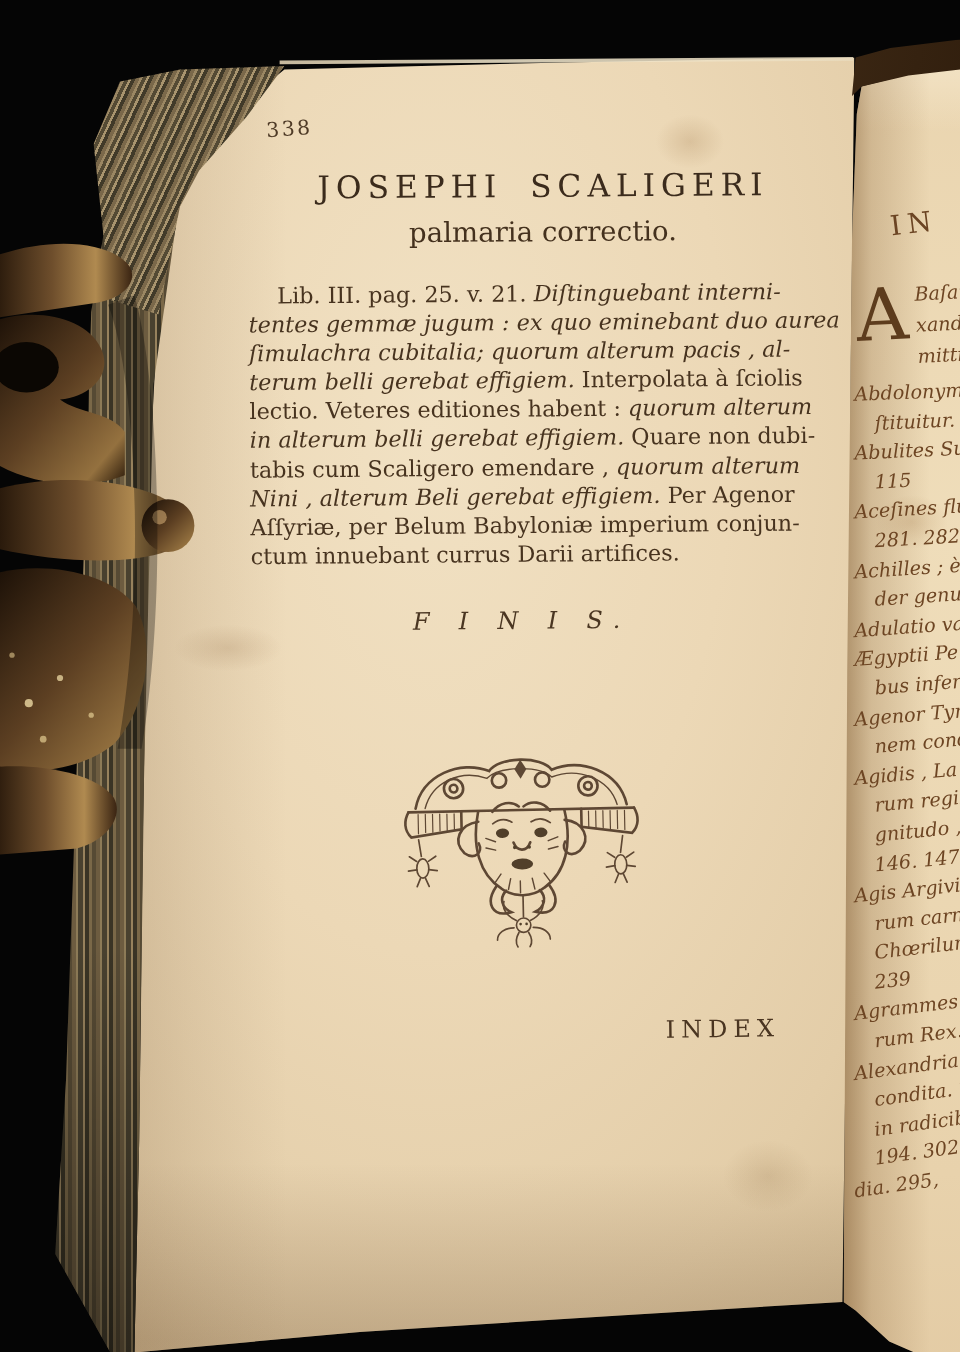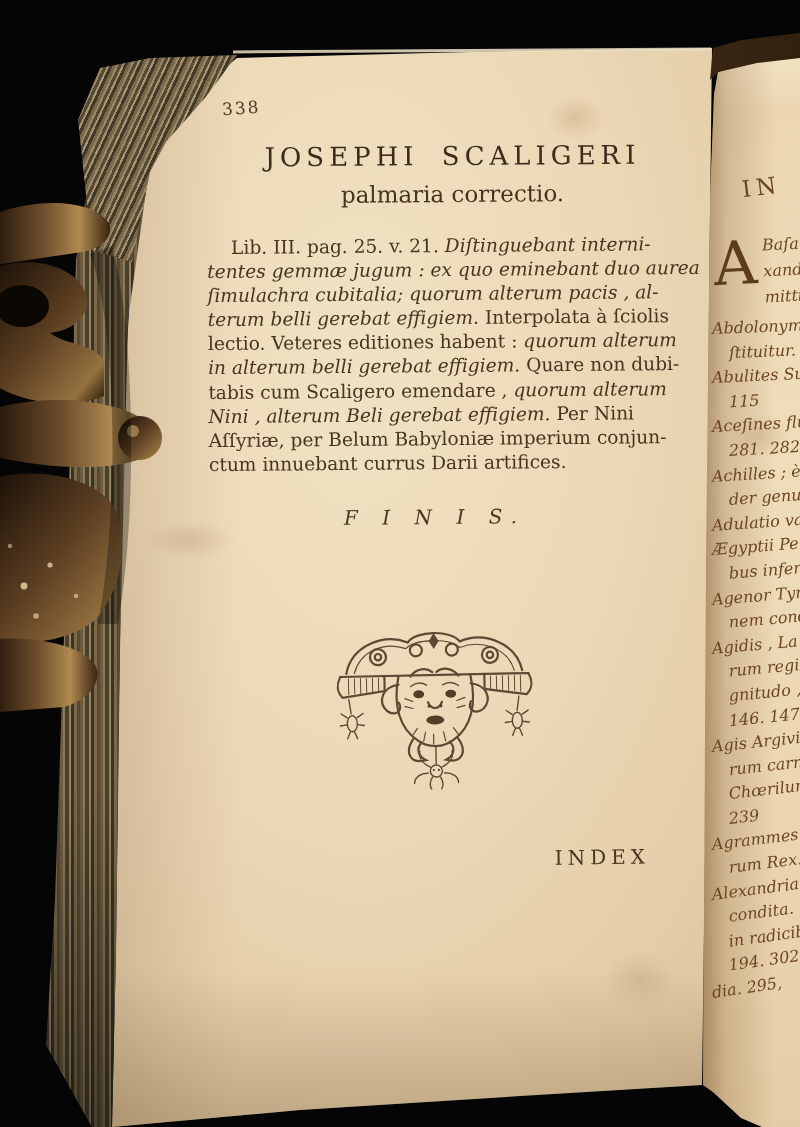--- a/index.html
+++ b/index.html
@@ -136,21 +136,21 @@
   <div class="page-title">JOSEPHI SCALIGERI</div>
   <div class="page-subtitle">palmaria correctio.</div>
   <div class="body-par">
       <div class="body-line indent"><span class="roman">Lib. III. pag. 25. v. 21. </span><span class="italic">Diſtinguebant interni-</span></div>
       <div class="body-line"><span class="italic">tentes gemmæ jugum : ex quo eminebant duo aurea</span></div>
       <div class="body-line"><span class="italic">ſimulachra cubitalia; quorum alterum pacis , al-</span></div>
       <div class="body-line"><span class="italic">terum belli gerebat effigiem.</span><span class="roman"> Interpolata à ſciolis</span></div>
       <div class="body-line"><span class="roman">lectio. Veteres editiones habent : </span><span class="italic">quorum alterum</span></div>
       <div class="body-line"><span class="italic">in alterum belli gerebat effigiem.</span><span class="roman"> Quare non dubi-</span></div>
       <div class="body-line"><span class="roman">tabis cum Scaligero emendare , </span><span class="italic">quorum alterum</span></div>
-      <div class="body-line"><span class="italic">Nini , alterum Beli gerebat effigiem.</span><span class="roman"> Per Nini</span></div>
+      <div class="body-line"><span class="italic">Nini , alterum Beli gerebat effigiem.</span><span class="roman"> Per Agenor</span></div>
       <div class="body-line"><span class="roman">Aſſyriæ, per Belum Babyloniæ imperium conjun-</span></div>
       <div class="body-line"><span class="roman">ctum innuebant currus Darii artifices.</span></div>
     </div>
   <div class="finis">F I N I S.</div>
 
   <svg class="ornament" viewBox="0 0 205 172" fill="none" stroke="#4b3422" stroke-width="2.2" stroke-linecap="round" opacity="0.88">
     <path d="M14,52 C20,24 52,12 76,22 C84,10 120,10 128,22 C152,12 184,24 190,52"></path>
     <path d="M22,52 C28,30 52,20 74,28 C84,18 118,18 128,28 C150,20 176,30 182,52" stroke-width="1.2"></path>
     <circle cx="46" cy="36" r="8"></circle>
       <circle cx="46" cy="36" r="3.2"></circle>

